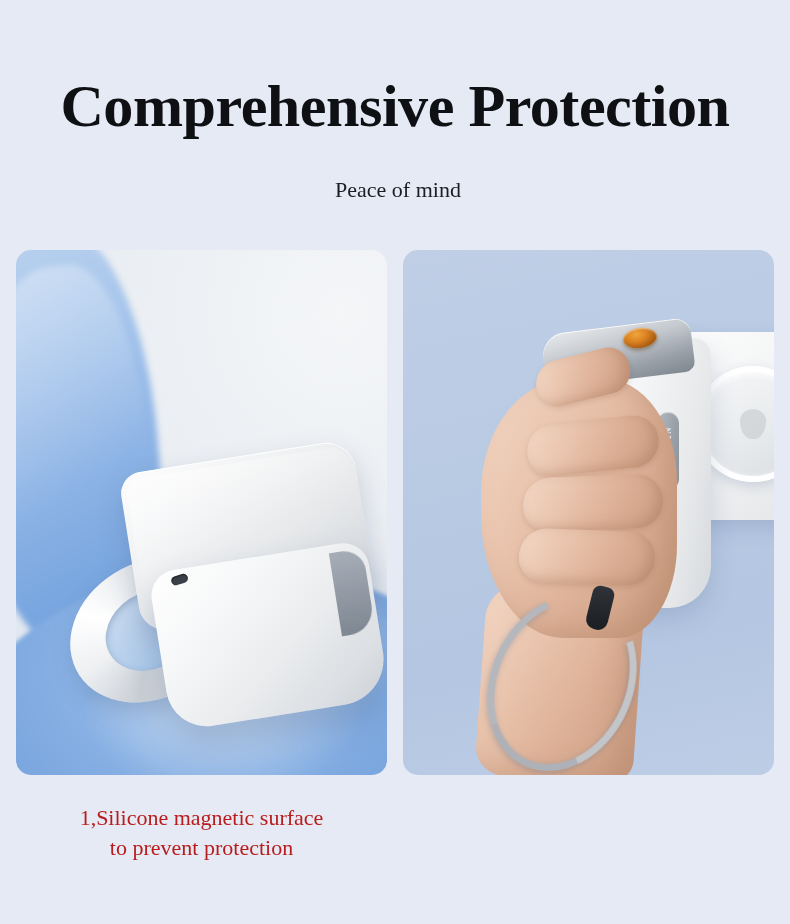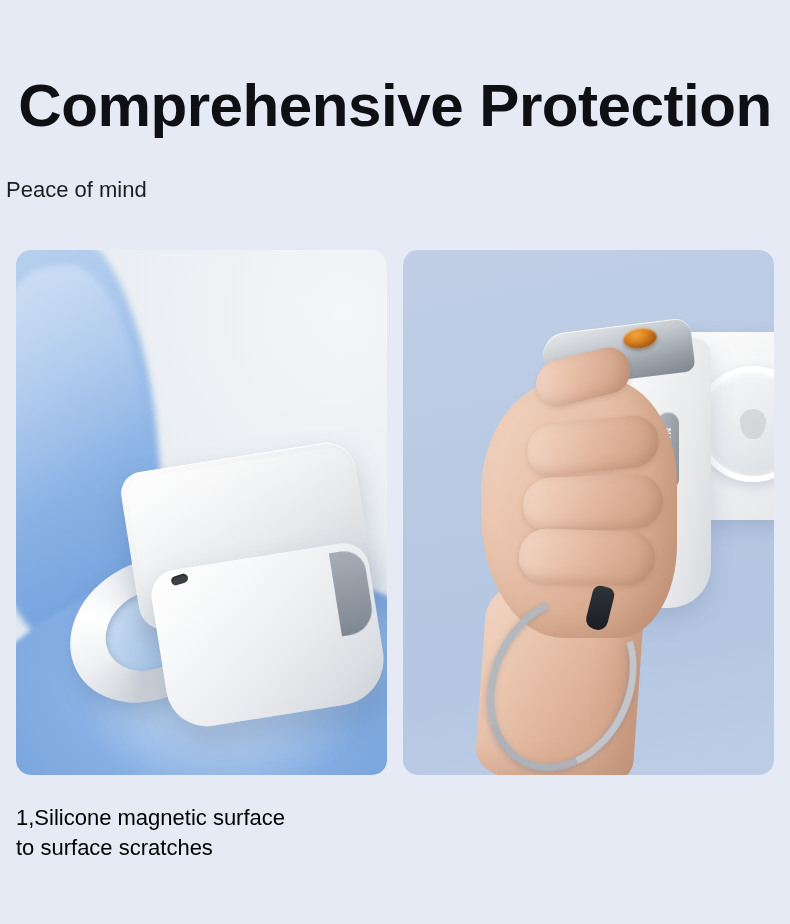--- a/index.html
+++ b/index.html
@@ -16,20 +16,21 @@
     font-family: "Liberation Sans", "DejaVu Sans", sans-serif;
     color: #121418;
     position: relative;
   }
 
   .page {
     width: 790px;
     height: 924px;
     position: relative;
     background: #e5eaf4;
+    font-family: Liberation Serif, serif;
   }
 
   
   .headline {
     position: absolute;
     top: 74px;
     left: 0;
     width: 790px;
     text-align: center;
     font-size: 59px;
@@ -39,21 +40,21 @@
     color: #0e1014;
     transform: scaleX(1.02);
     white-space: nowrap;
   }
 
   .subhead {
     position: absolute;
     top: 176px;
     left: 0;
     width: 790px;
-    text-align: left;
+    text-align: center;
     font-size: 22px;
     line-height: 28px;
     font-weight: 400;
     color: #1a1d22;
     padding-left: 6px;
   }
 
   
   .cards {
     position: absolute;
@@ -423,25 +424,25 @@
     position: absolute;
     top: 803px;
     left: 16px;
     width: 758px;
     display: flex;
     gap: 16px;
   }
 
   .caption {
     width: 371px;
-    text-align: left;
+    text-align: center;
     font-size: 22px;
     line-height: 30px;
     font-weight: 400;
-    color: #000000;
+    color: #b91c1c;
   }
 </style>
 </head>
 <body>
 
 <div class="page">
 
   <h1 class="headline">Comprehensive Protection</h1>
   <div class="subhead">Peace of mind</div>
 
@@ -487,20 +488,20 @@
 
       <div class="lanyard-clip"></div>
       <div class="lanyard"></div>
     </div>
 
   </div>
 
   <div class="captions">
     <div class="caption">
       <span>1,Silicone magnetic surface</span><br>
-      <span>to surface scratches</span>
+      <span>to prevent protection</span>
     </div>
     <div class="caption">
       <br>
     </div>
   </div>
 
 </div>
 
 </body></html>

